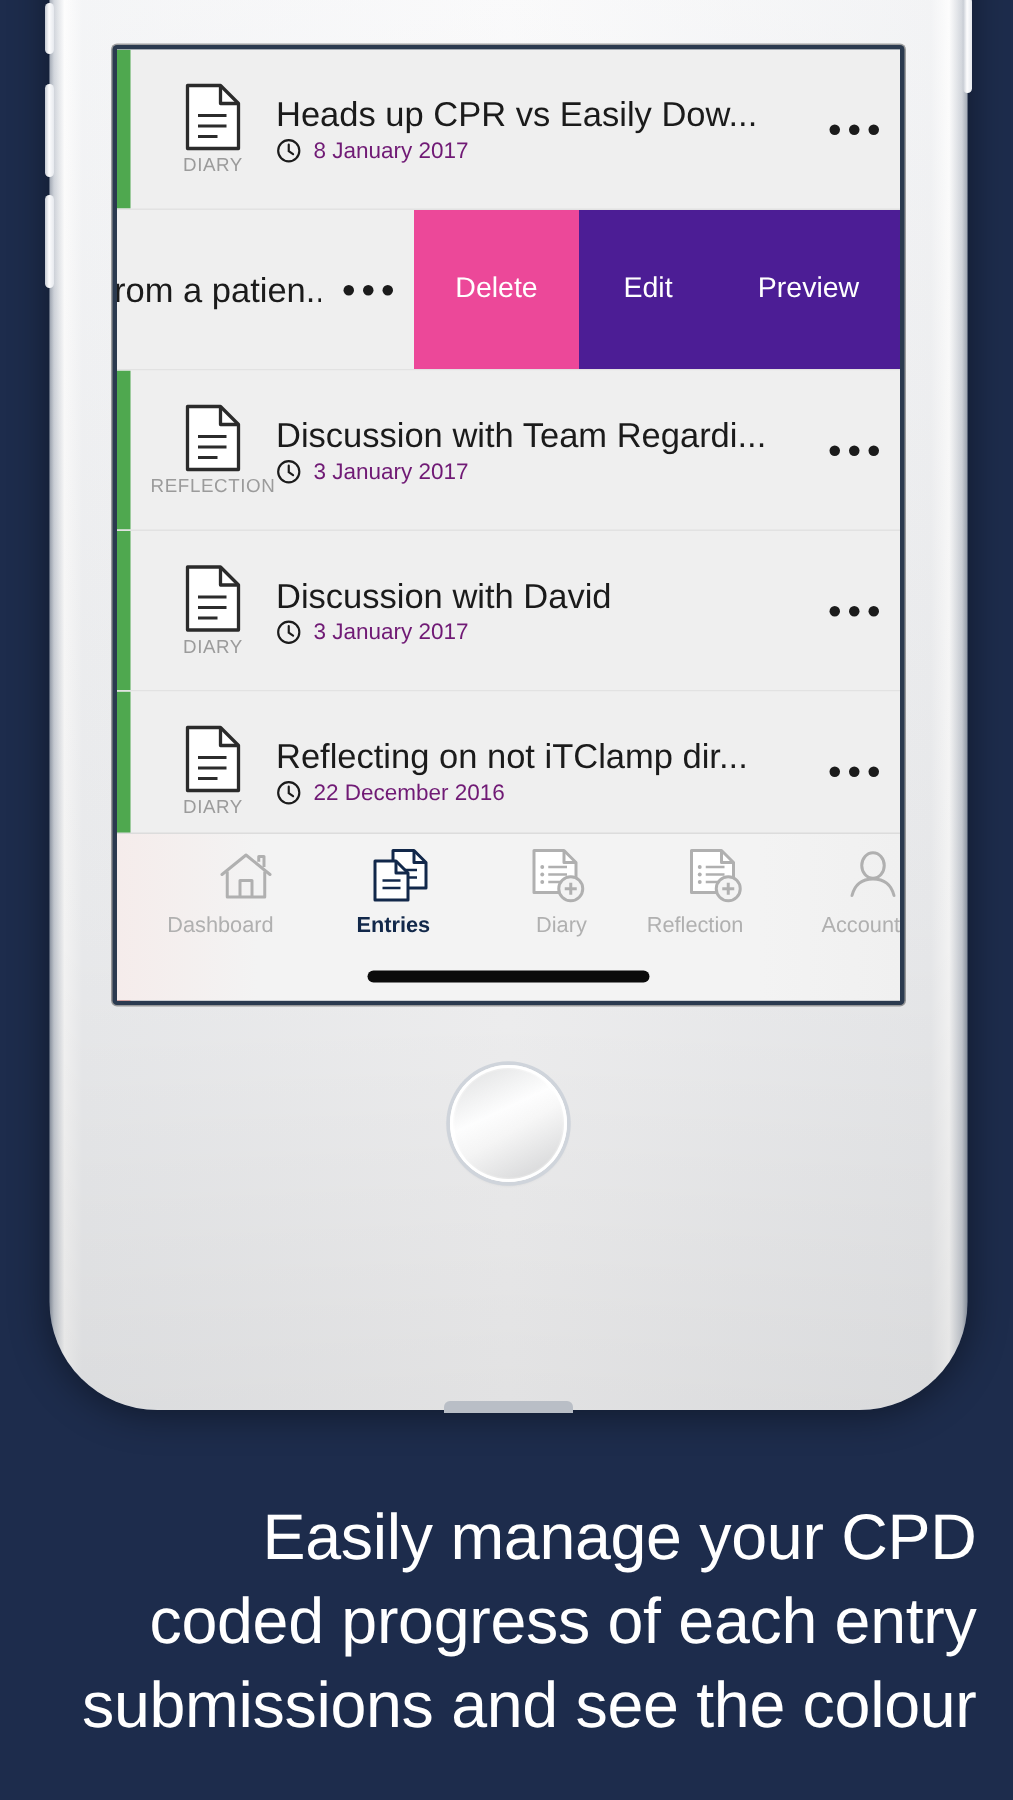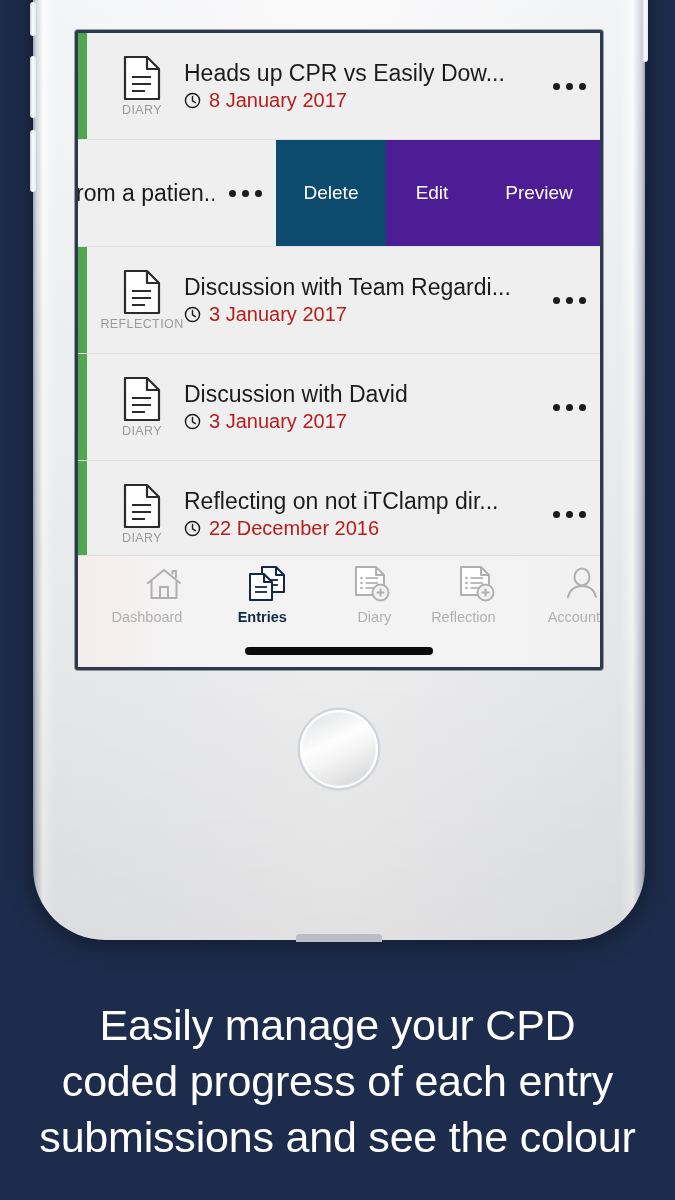--- a/index.html
+++ b/index.html
@@ -89,21 +89,21 @@
     font-family: "Liberation Sans", sans-serif;
   }
   .row-text { flex: 1; min-width: 0; padding-right: 4px; }
   .row-title {
     font-size: 23px; color: #1b1b1b;
     line-height: 1.15;
     white-space: nowrap; overflow: hidden;
     margin-bottom: 3px;
   }
   .row-meta { display: flex; align-items: center; gap: 8px; }
-  .row-date { font-size: 20px; color: #b91c1c; }
+  .row-date { font-size: 15px; color: #701a75; }
   .dots {
     width: 62px; min-width: 62px;
     display: flex; align-items: center; justify-content: center; gap: 6px;
   }
   .dots i { width: 7px; height: 7px; border-radius: 50%; background: #1b1b1b; display: block; }
 
   
   .row-swiped {
     position: relative; height: 107px;
     display: flex; align-items: stretch;
@@ -119,21 +119,21 @@
   }
   .swiped-title {
     font-size: 23px; color: #1b1b1b;
     white-space: nowrap; overflow: hidden;
     margin-left: -2px; flex: 1;
   }
   .act {
     display: flex; align-items: center; justify-content: center;
     color: #ffffff; font-size: 19px;
   }
-  .act-delete { width: 110px; background: #0c4a6e; }
+  .act-delete { width: 110px; background: #ec4899; }
   .act-edit, .act-preview { background: #4c1d95; }
   .act-edit { width: 92px; }
   .act-preview { width: 122px; }
 
   
   .tabbar {
     position: absolute; left: 0; right: 0; bottom: 0;
     height: 112px;
     background: linear-gradient(to right, #f5eceb 0%, #f3f3f3 18%, #f3f3f3 82%, #f0f0f0 100%);
     border-top: 1px solid #dcdcdc;
@@ -188,21 +188,21 @@
   .caption {
     position: absolute; left: 0; right: 0; bottom: 34px;
     text-align: center;
     color: #ffffff;
     font-size: 43px;
     line-height: 1.30;
     font-family: "Liberation Sans", sans-serif;
     letter-spacing: -0.2px;
     padding: 0 24px;
   }
-  .caption .cl { display: block; white-space: nowrap; }
+  .caption .cl { display: block; white-space: nowrap; text-align: right; }
 </style>
 </head>
 <body>
 
 <div id="device">
   <div class="device-body"></div>
   <div class="device-sheen"></div>
 
   <div class="btn-side btn-silent"></div>
   <div class="btn-side btn-volup"></div>

